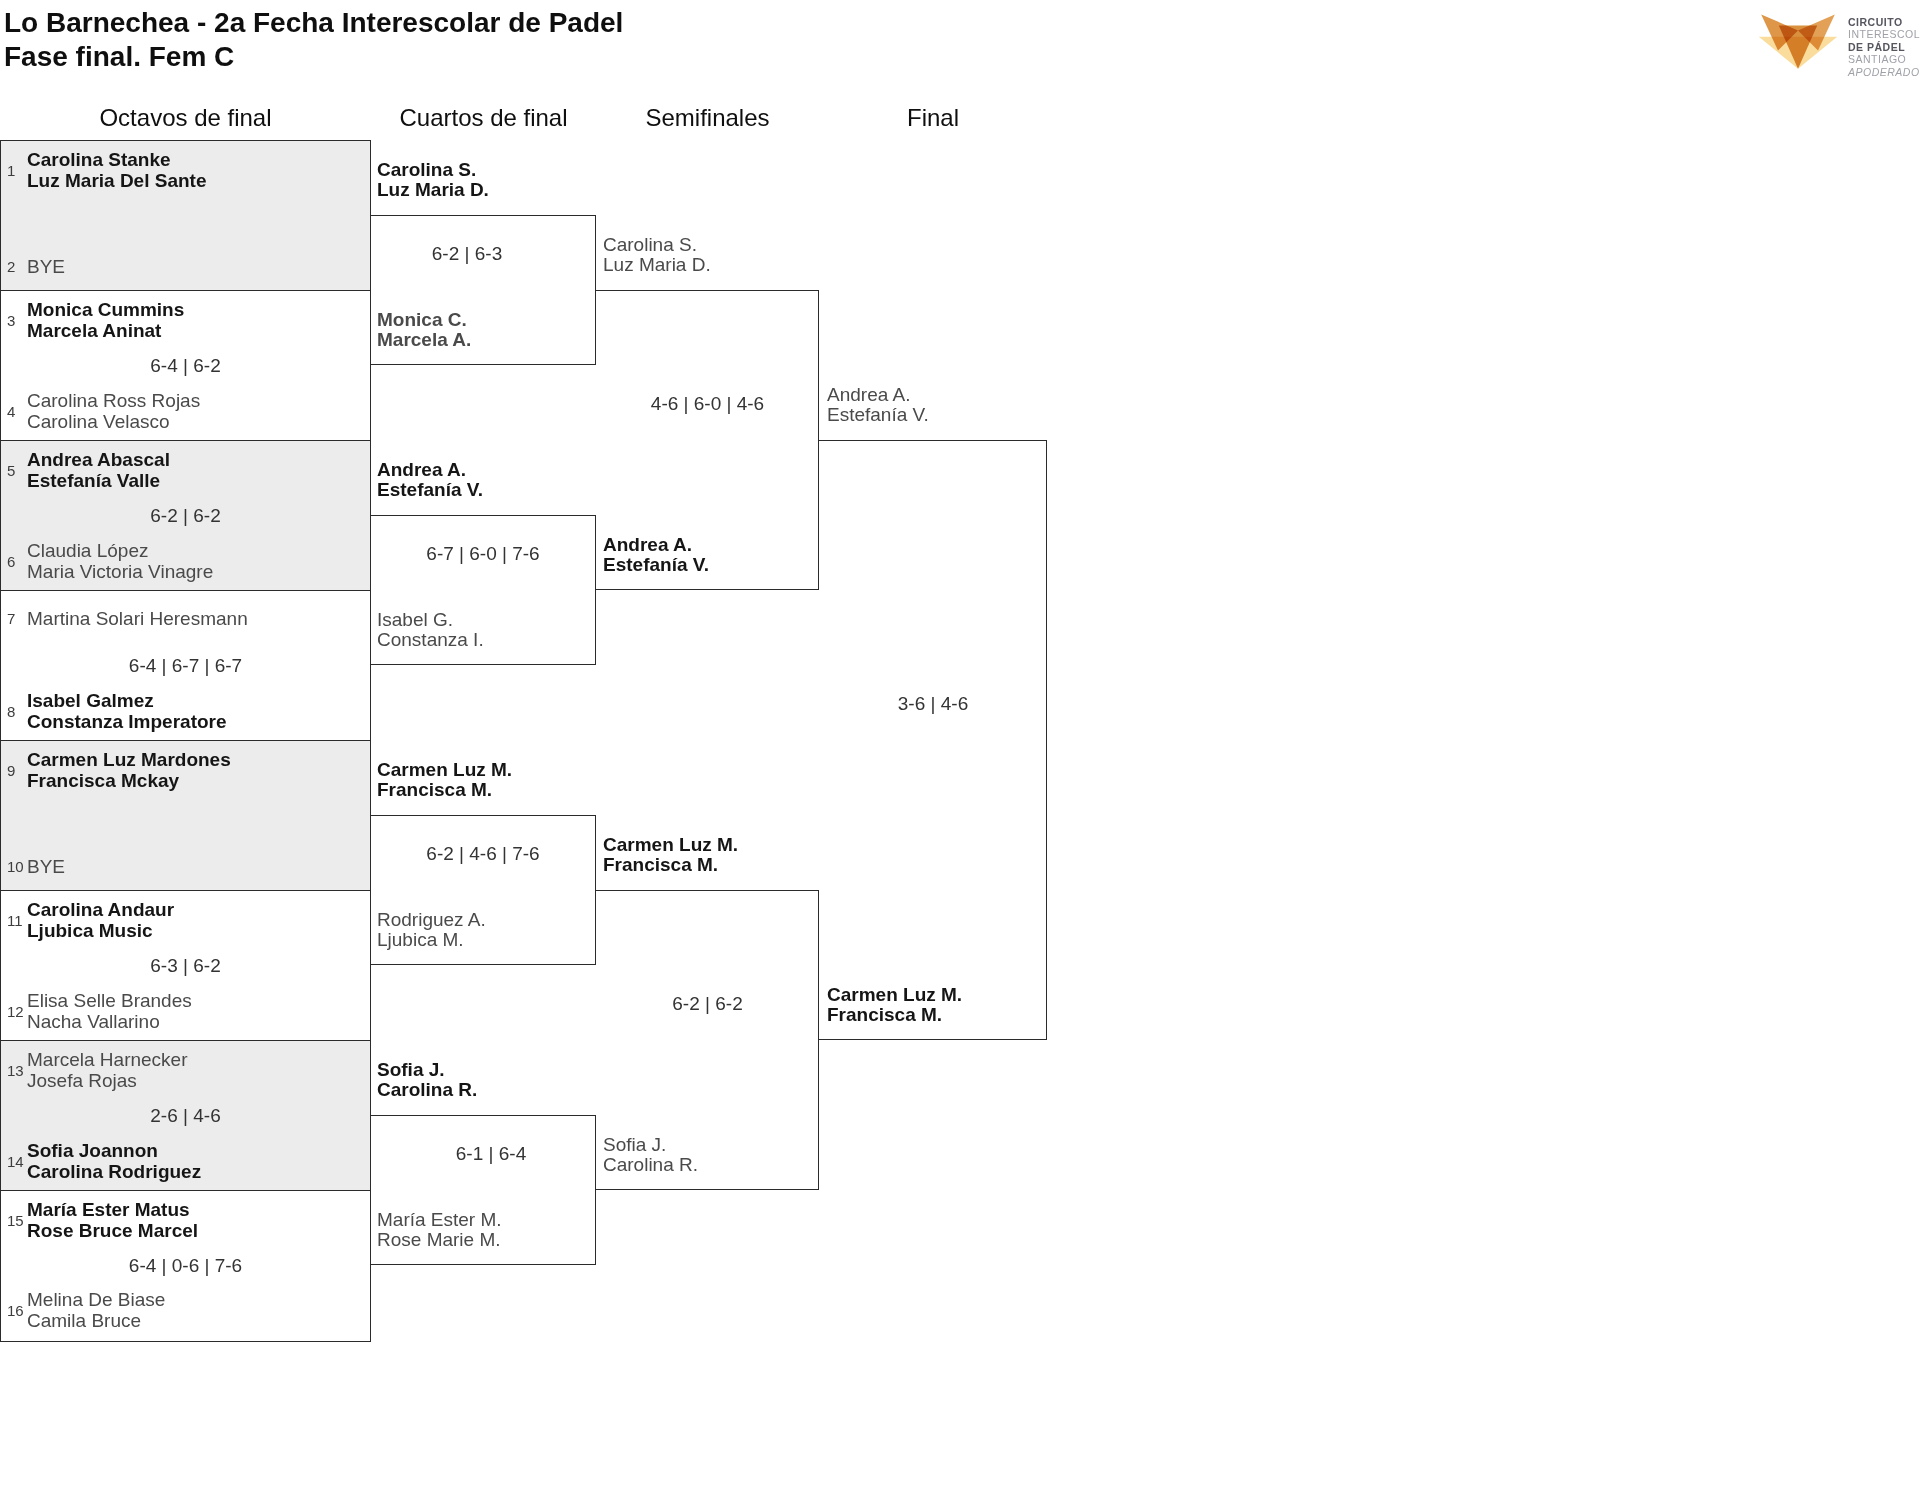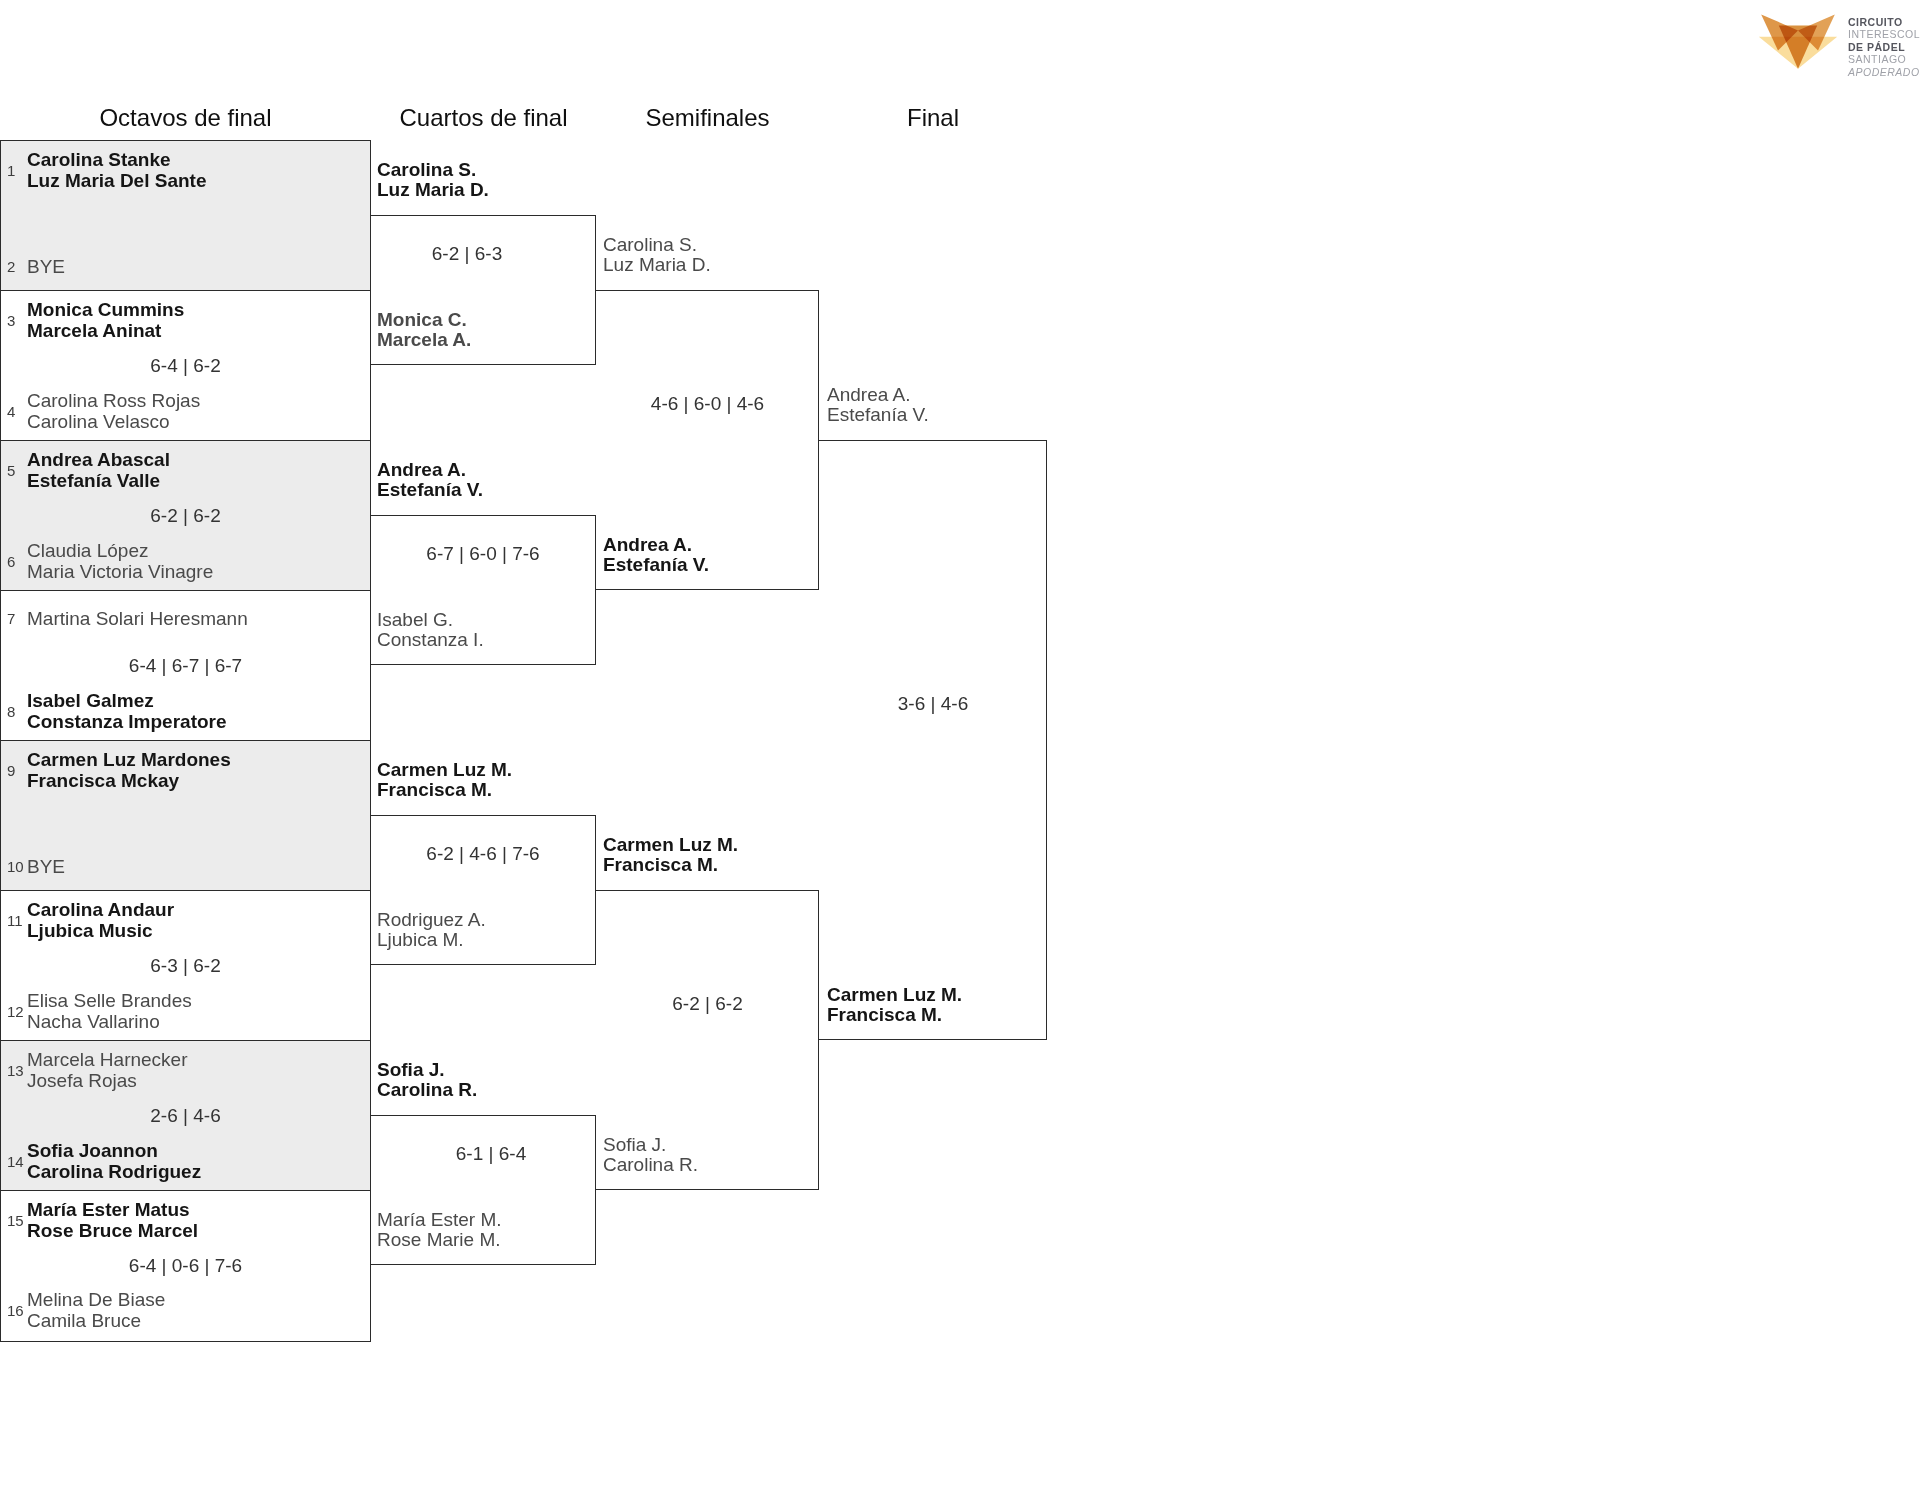--- a/index.html
+++ b/index.html
@@ -41,20 +41,24 @@
   .brand{padding-top:4px;}
   .brand .bl{font-size:10.5px;line-height:12.4px;letter-spacing:0.5px;color:#9fa1a8;white-space:nowrap;}
   .brand .bl.bold{font-weight:700;color:#55565e;}
   .brand .bl.italic{font-style:italic;}
 </style>
 </head>
 <body>
 
 <div class="page">
 
+  <div class="title">
+    <div>Lo Barnechea - 2a Fecha Interescolar de Padel</div>
+    <div>Fase final. Fem C</div>
+  </div>
 
   <div class="logo">
     <span>
       <svg width="82" height="60" viewBox="0 0 100 75" xmlns="http://www.w3.org/2000/svg">
         <polygon points="1,31 99,31 50,71" fill="#FADD9C"></polygon>
         <polygon points="4,3 50,23 25,48" fill="#DE9749" style="mix-blend-mode:multiply"></polygon>
         <polygon points="96,3 50,23 75,48" fill="#E2A157" style="mix-blend-mode:multiply"></polygon>
         <polygon points="26,17 74,17 50,71" fill="#D9913F" style="mix-blend-mode:multiply"></polygon>
       </svg>
     </span>

